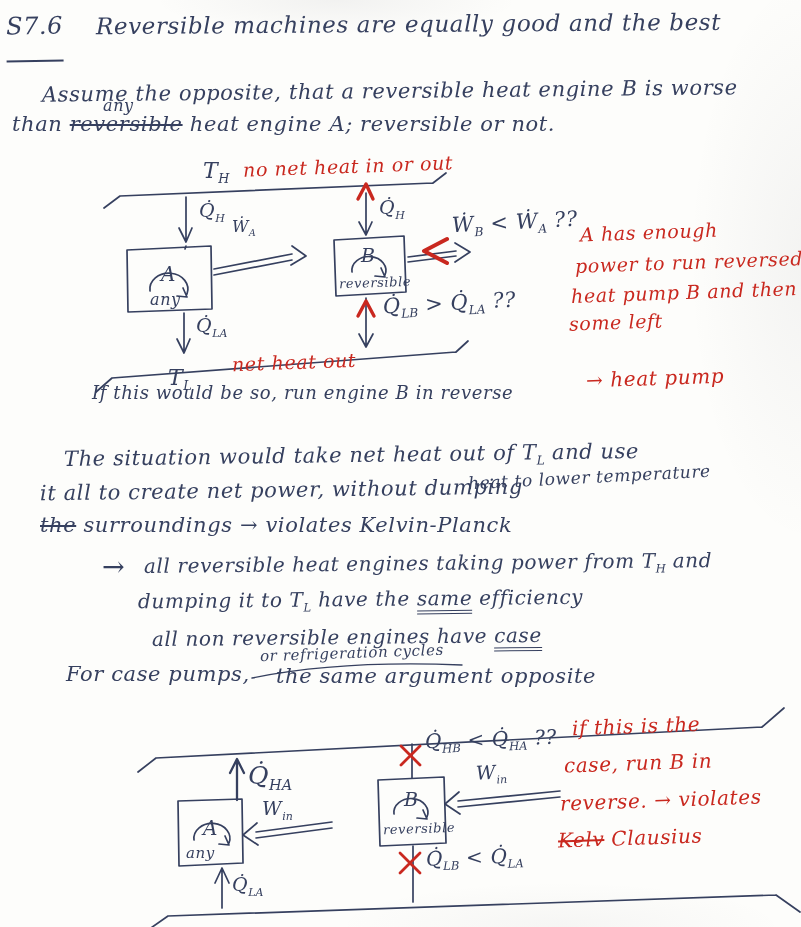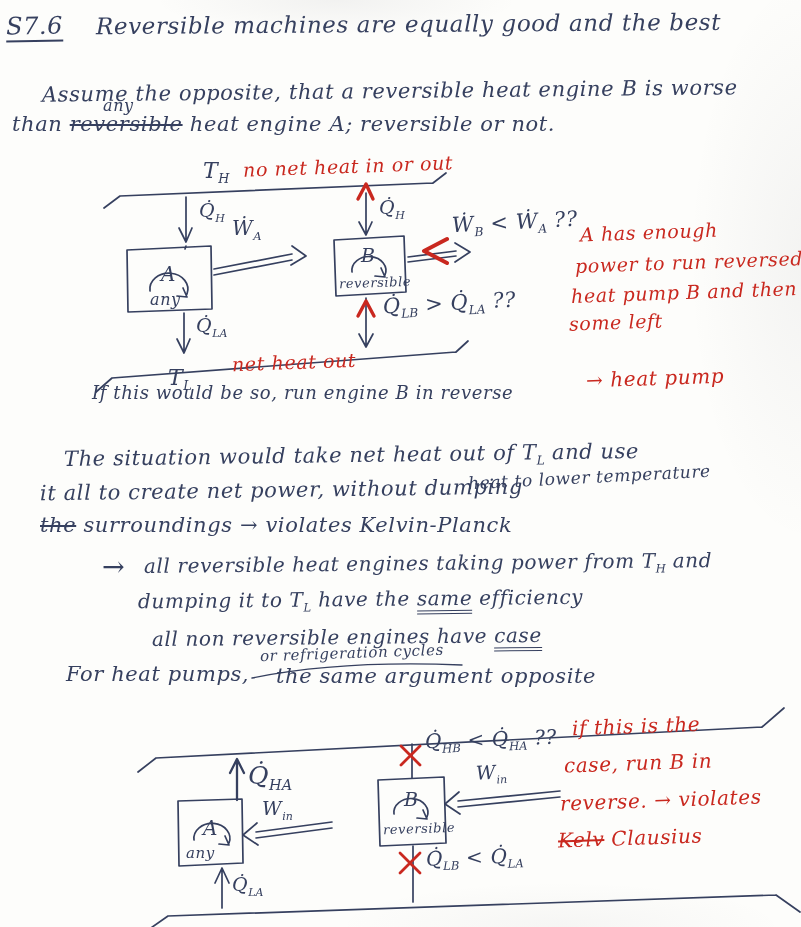--- a/index.html
+++ b/index.html
@@ -13,21 +13,21 @@
       #fdfdfb;
     font-family:"DejaVu Serif", serif;
     font-style:italic;
     color:#36405f;
     letter-spacing:0.6px;
   }
   .pos{position:absolute;white-space:pre;line-height:1.08;}
   .red{color:#c9281f;}
   .strike{text-decoration:line-through;text-decoration-thickness:2px;}
   .dunder{border-bottom:4px double currentColor;padding-bottom:0px;}
-  .secnum{border-bottom:2px solid currentColor;padding-bottom:0;text-align:right;}
+  .secnum{border-bottom:2px solid currentColor;padding-bottom:20px;text-align:right;}
   sub{font-size:0.58em;font-style:italic;letter-spacing:0;}
   .mop{letter-spacing:0.6px;}
   svg.ink{position:absolute;left:0;top:0;}
 </style>
 </head>
 <body>
 
 <div class="page">
 
   <svg class="ink" width="801" height="927" viewBox="0 0 801 927" fill="none" stroke="#36405f" stroke-width="1.7" stroke-linecap="round" stroke-linejoin="round">
@@ -121,21 +121,21 @@
   <span class="pos" style="left:6px;top:14px;font-size:24px;transform:rotate(-1deg);"><span class="secnum">S7.6</span></span>
   <span class="pos" style="left:96px;top:12px;font-size:23px;transform:rotate(-0.4deg);">Reversible machines are equally good and the best</span>
 
   <span class="pos" style="left:42px;top:80px;font-size:21px;transform:rotate(-0.6deg);">Assume the opposite, that a reversible heat engine B is worse</span>
   <span class="pos" style="left:103px;top:97px;font-size:16px;">any</span>
   <span class="pos" style="left:12px;top:113px;font-size:21px;"><span>than </span><span class="strike">reversible</span><span> heat engine A; reversible or not.</span></span>
 
   <span class="pos" style="left:203px;top:159px;font-size:22px;text-align:right;"><span>T</span><sub>H</sub></span>
   <span class="pos red" style="left:243px;top:156px;font-size:19px;transform:rotate(-2deg);">no net heat in or out</span>
   <span class="pos" style="left:199px;top:200px;font-size:19px;"><span>Q̇</span><sub>H</sub></span>
-  <span class="pos" style="left:232px;top:218px;font-size:20px;"><span>Ẇ</span><sub>A</sub></span>
+  <span class="pos" style="left:232px;top:218px;font-size:16px;"><span>Ẇ</span><sub>A</sub></span>
   <span class="pos" style="left:161px;top:264px;font-size:20px;">A</span>
   <span class="pos" style="left:150px;top:291px;font-size:16px;">any</span>
   <span class="pos" style="left:196px;top:315px;font-size:19px;"><span>Q̇</span><sub>LA</sub></span>
   <span class="pos" style="left:168px;top:366px;font-size:22px;"><span>T</span><sub>L</sub></span>
   <span class="pos red" style="left:232px;top:352px;font-size:19px;transform:rotate(-2deg);">net heat out</span>
   <span class="pos" style="left:379px;top:197px;font-size:19px;"><span>Q̇</span><sub>H</sub></span>
   <span class="pos" style="left:361px;top:245px;font-size:19px;">B</span>
   <span class="pos" style="left:339px;top:276px;font-size:13px;transform:rotate(-2deg);">reversible</span>
   <span class="pos" style="left:452px;top:211px;font-size:21px;transform:rotate(-3deg);"><span>Ẇ</span><sub>B</sub><span class="mop"> &lt; </span><span>Ẇ</span><sub>A</sub><span class="mop"> ??</span></span>
   <span class="pos" style="left:383px;top:292px;font-size:21px;transform:rotate(-3deg);"><span>Q̇</span><sub>LB</sub><span class="mop"> &gt; </span><span>Q̇</span><sub>LA</sub><span class="mop"> ??</span></span>
@@ -151,21 +151,21 @@
   <span class="pos" style="left:64px;top:444px;font-size:21px;transform:rotate(-0.8deg);"><span class="mop">The situation would take net heat out of </span><span>T</span><sub>L</sub><span class="mop"> and use</span></span>
   <span class="pos" style="left:40px;top:479px;font-size:21px;transform:rotate(-0.8deg);">it all to create net power, without dumping</span>
   <span class="pos" style="left:468px;top:468px;font-size:17px;transform:rotate(-3deg);">heat to lower temperature</span>
   <span class="pos" style="left:40px;top:514px;font-size:21px;"><span class="strike">the</span><span> surroundings → violates Kelvin-Planck</span></span>
 
   <span class="pos" style="left:102px;top:552px;font-size:27px;">→</span>
   <span class="pos" style="left:144px;top:553px;font-size:20px;transform:rotate(-0.6deg);"><span class="mop">all reversible heat engines taking power from </span><span>T</span><sub>H</sub><span class="mop"> and</span></span>
   <span class="pos" style="left:138px;top:589px;font-size:20px;transform:rotate(-0.6deg);"><span><span class="mop">dumping it to </span><span>T</span><sub>L</sub><span class="mop"> have the </span></span><span class="dunder">same</span><span> efficiency</span></span>
   <span class="pos" style="left:152px;top:627px;font-size:20px;transform:rotate(-0.6deg);"><span>all non reversible engines have </span><span class="dunder">case</span></span>
 
-  <span class="pos" style="left:66px;top:663px;font-size:21px;">For heat pumps,</span>
+  <span class="pos" style="left:66px;top:663px;font-size:21px;">For case pumps,</span>
   <span class="pos" style="left:260px;top:645px;font-size:15px;transform:rotate(-2deg);">or refrigeration cycles</span>
   <span class="pos" style="left:276px;top:665px;font-size:21px;">the same argument opposite</span>
 
   <span class="pos" style="left:248px;top:762px;font-size:25px;"><span>Q̇</span><sub>HA</sub></span>
   <span class="pos" style="left:262px;top:798px;font-size:19px;"><span>W</span><sub>in</sub></span>
   <span class="pos" style="left:203px;top:818px;font-size:20px;">A</span>
   <span class="pos" style="left:186px;top:845px;font-size:15px;">any</span>
   <span class="pos" style="left:232px;top:874px;font-size:19px;"><span>Q̇</span><sub>LA</sub></span>
   <span class="pos" style="left:425px;top:729px;font-size:20px;transform:rotate(-2deg);"><span>Q̇</span><sub>HB</sub><span class="mop"> &lt; </span><span>Q̇</span><sub>HA</sub><span class="mop"> ??</span></span>
   <span class="pos" style="left:476px;top:762px;font-size:19px;transform:rotate(-3deg);"><span>W</span><sub>in</sub></span>

